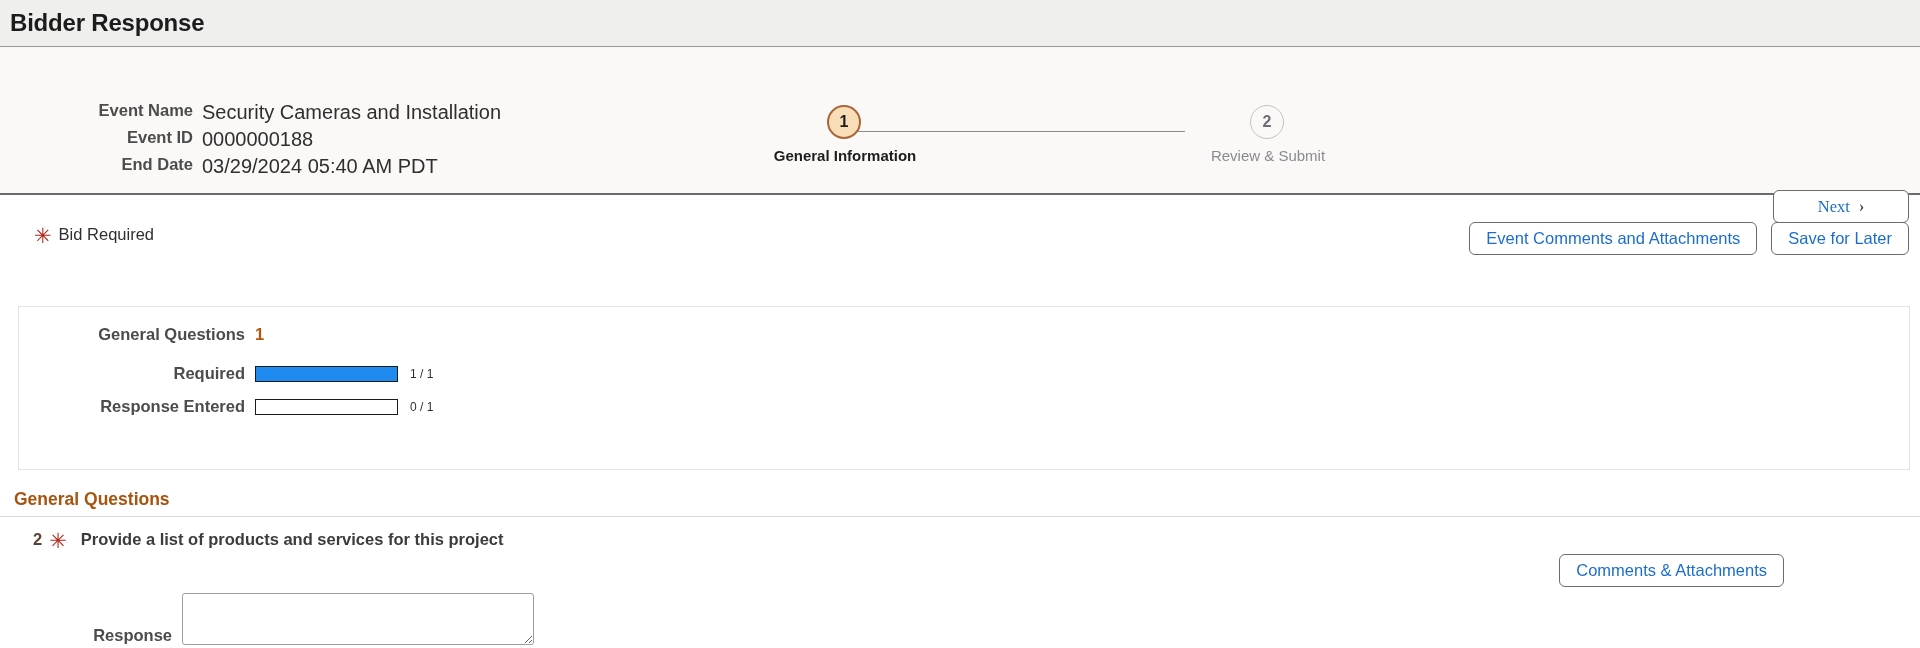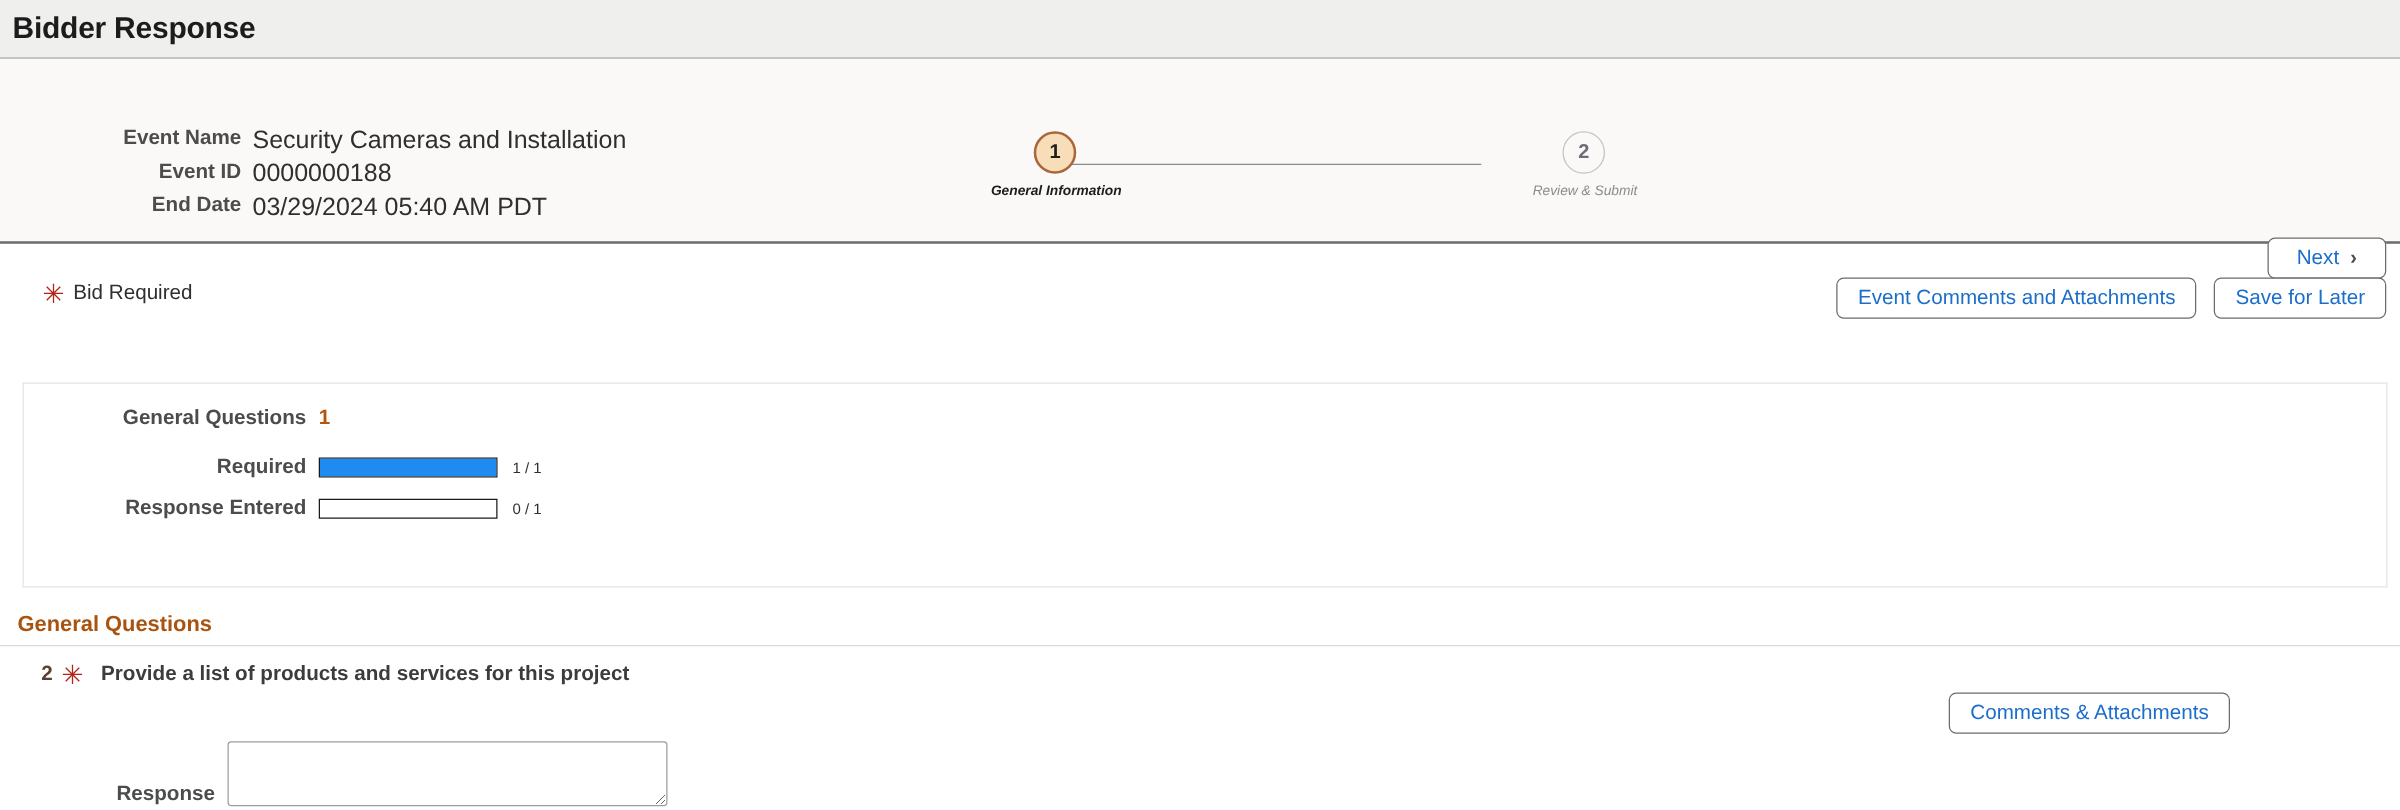--- a/index.html
+++ b/index.html
@@ -110,24 +110,23 @@
     color: #1d1d1d;
   }
   .circle.inactive {
     background: #faf9f7;
     border: 1px solid #c3c3c3;
     color: #6d6d73;
   }
   .steplabel {
     position: absolute;
     top: 42px;
-    font-size: 11px;
+    font-size: 15px;
     white-space: nowrap;
     transform: translateX(-50%);
-    font-style: italic;
   }
   .steplabel.active { font-weight: bold; color: #1d1d1d; }
   .steplabel.inactive { font-weight: normal; color: #8b8b90; }
 
   
   .btn {
     display: inline-flex;
     align-items: center;
     justify-content: center;
     background: #ffffff;
@@ -148,21 +147,21 @@
     font-size: 16px;
     font-weight: bold;
     line-height: 1;
   }
 
   .next-wrap {
     position: absolute;
     right: 11px;
     top: 143px;
   }
-  .next-wrap .btn { width: 95px; padding: 0; }
+  .next-wrap .btn { width: 136px; padding: 0; font-family: Liberation Serif, serif; }
   .bidreq {
     position: absolute;
     left: 34px;
     top: 224px;
     display: flex;
     align-items: center;
     font-size: 16.5px;
     color: #2f2f2f;
   }
   .asterisk {

